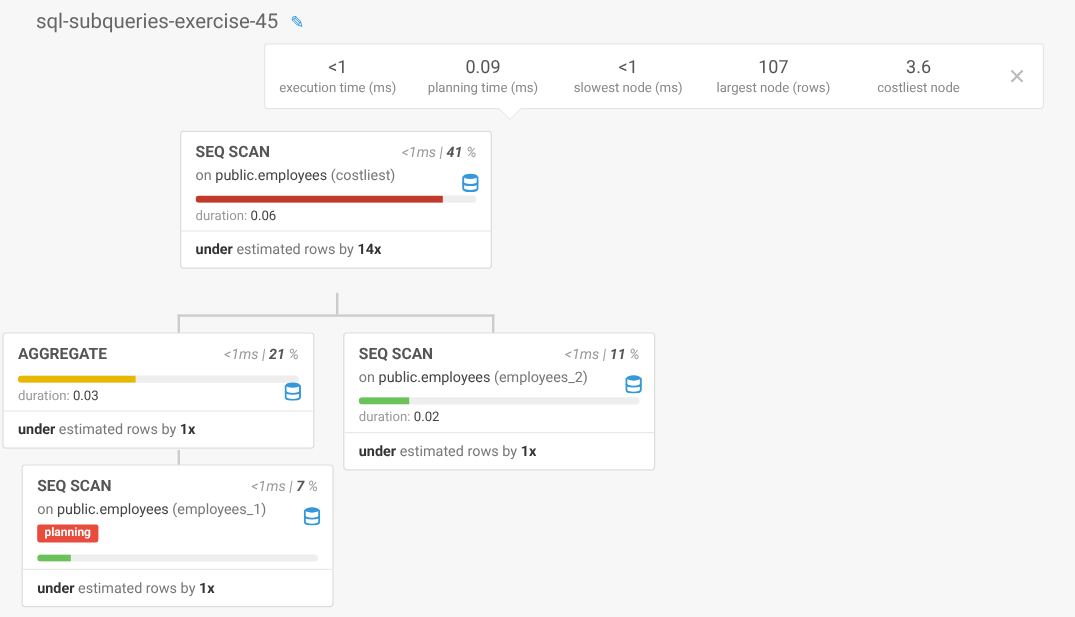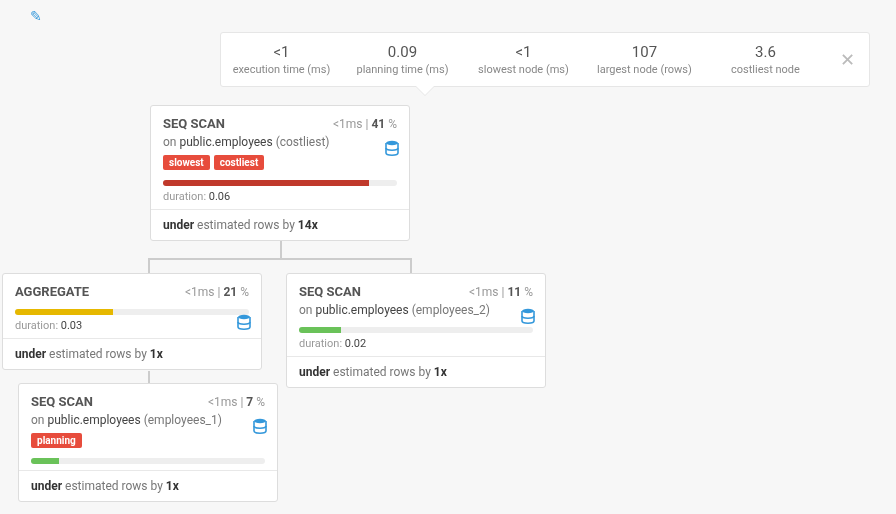--- a/index.html
+++ b/index.html
@@ -65,21 +65,21 @@
     background: #fff;
     border: 1px solid #ddd;
     border-radius: 3px;
     width: 260px;
     position: absolute;
     padding-bottom: 0;
   }
   .node-inner { padding: 10px 12px 6px; }
   .node-header { display: flex; justify-content: space-between; align-items: baseline; }
   .node-title { font-weight: 700; font-size: 13px; color: #555; }
-  .node-meta { font-size: 12px; color: #999; }
+  .node-meta { font-size: 12px; color: #999; font-style: italic; }
   .node-meta b { color: #555; font-weight: 700; }
   .node-sub { font-size: 12px; color: #777; margin-top: 4px; }
   .node-sub .rel { color: #444; }
   .db-icon {
     position: absolute;
     right: 10px;
     top: 34px;
     font-size: 15px;
     color: #3498db;
   }
@@ -116,20 +116,21 @@
   .conn {
     position: absolute;
     background: #ccc;
   }
 </style>
 </head>
 <body>
 
 <div class="container">
   <div class="title-row">
+    <span class="page-title">sql-subqueries-exercise-45</span>
     <span class="edit-icon">✎</span>
   </div>
 
   <div class="stats-panel">
     <div class="stat">
       <div class="stat-value">&lt;1</div>
       <div class="stat-label">execution time (ms)</div>
     </div>
     <div class="stat">
       <div class="stat-value">0.09</div>
@@ -170,24 +171,20 @@
         <div class="node-sub">
           <span>on </span><span class="rel">public.employees</span> <span>(costliest)</span>
         </div>
         <span class="db-icon">
           <svg width="14" height="16" viewBox="0 0 14 16">
               <ellipse cx="7" cy="3" rx="6" ry="2.2" fill="#3498db"></ellipse>
               <path d="M1 3v10c0 1.2 2.7 2.2 6 2.2s6-1 6-2.2V3" fill="none" stroke="#3498db" stroke-width="1.6"></path>
               <path d="M1 8c0 1.2 2.7 2.2 6 2.2s6-1 6-2.2" fill="none" stroke="#3498db" stroke-width="1.6"></path>
             </svg>
         </span>
-        <div class="badges">
-          <span class="badge">slowest</span>
-          <span class="badge">costliest</span>
-        </div>
         <div class="bar">
             <div class="bar-fill bar-red" style="width:88%"></div>
           </div>
         <div class="duration"><span>duration: </span><span class="v">0.06</span></div>
       </div>
       <div class="node-footer">
         <b>under</b><span> estimated rows by </span><b><span>14</span><span>x</span></b>
       </div>
     </div>
 

